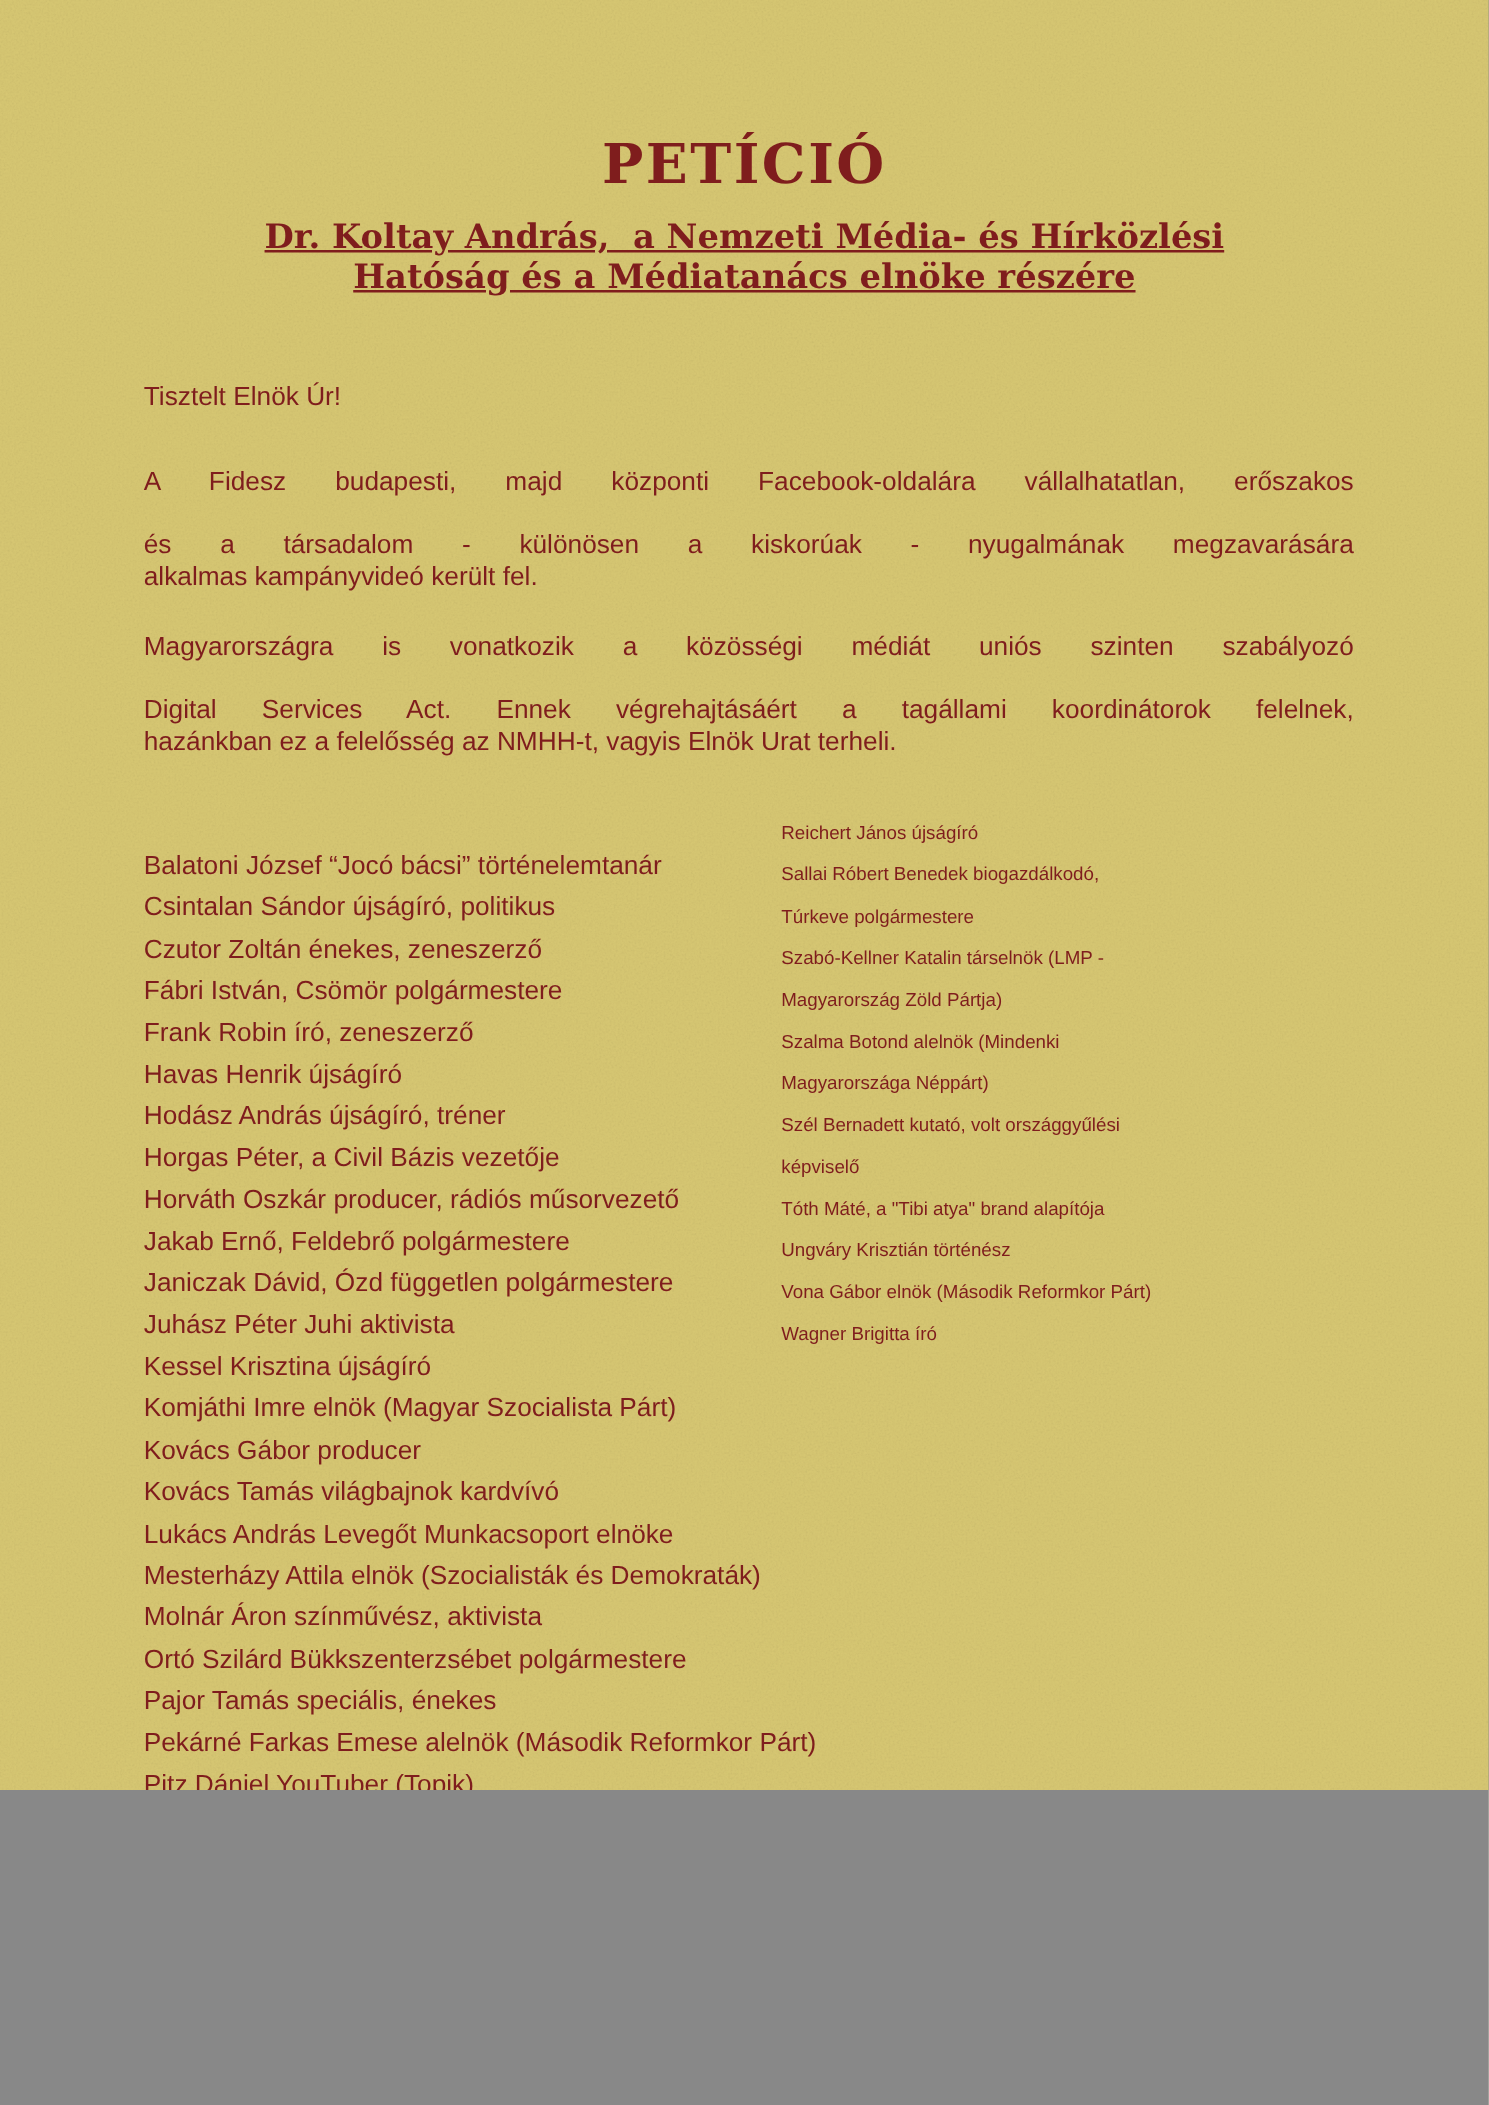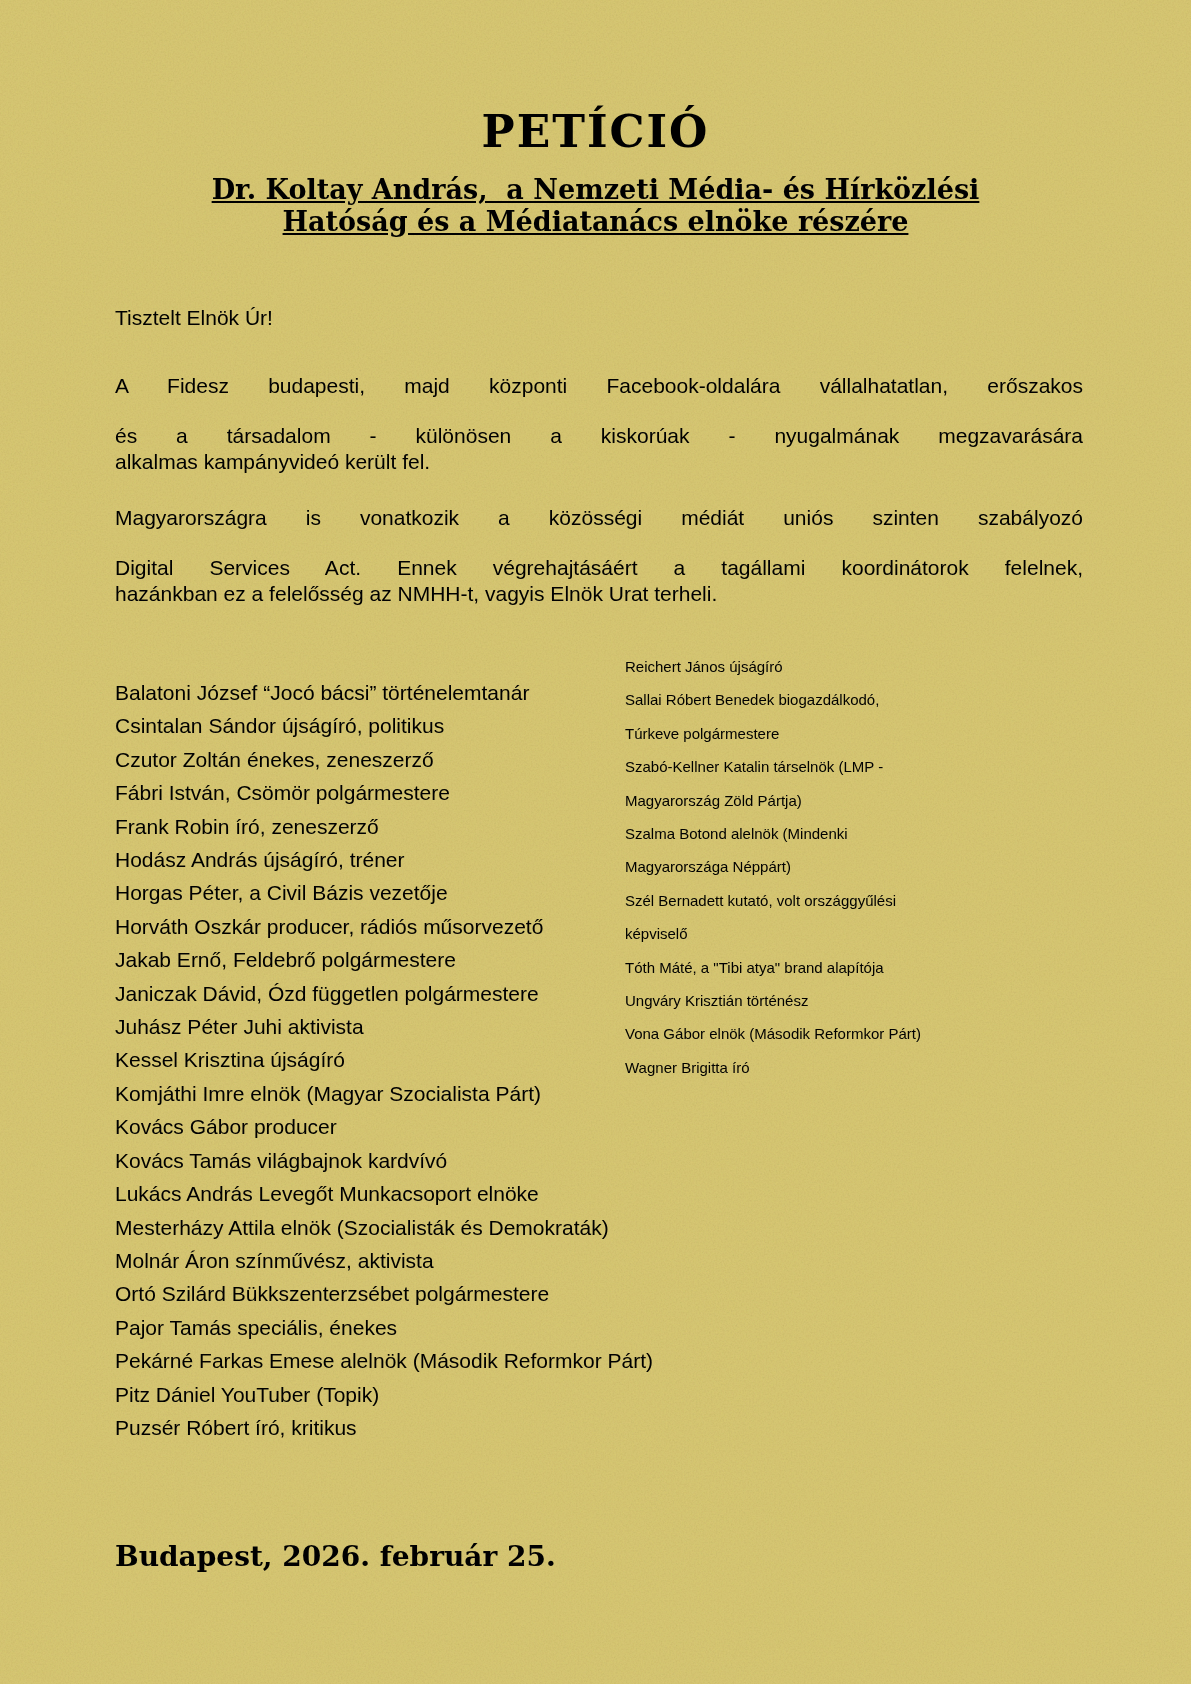--- a/index.html
+++ b/index.html
@@ -1,23 +1,23 @@
 <!DOCTYPE html>
 <html lang="hu"><head>
 <meta charset="utf-8">
 <style>
   html, body { margin: 0; padding: 0; background: #888; }
   .page {
     position: relative;
     width: 1191px;
-    height: 1684px;
+    height: 1432px;
     margin: 0 auto;
     background: #d8c873;
     overflow: hidden;
-    color: #000000;
+    color: #7f1d1d;
     font-family: "Liberation Sans", "DejaVu Sans", sans-serif;
   }
   .noise {
     position: absolute;
     inset: 0;
     mix-blend-mode: multiply;
     opacity: 0.16;
     pointer-events: none;
   }
   .header {
@@ -118,20 +118,21 @@
         </div>
       </div>
   </div>
 
   <div class="names-left">
       <div class="name-line">Balatoni József “Jocó bácsi” történelemtanár</div>
       <div class="name-line">Csintalan Sándor újságíró, politikus</div>
       <div class="name-line">Czutor Zoltán énekes, zeneszerző</div>
       <div class="name-line">Fábri István, Csömör polgármestere</div>
       <div class="name-line">Frank Robin író, zeneszerző</div>
+      <div class="name-line">Havas Henrik újságíró</div>
       <div class="name-line">Hodász András újságíró, tréner</div>
       <div class="name-line">Horgas Péter, a Civil Bázis vezetője</div>
       <div class="name-line">Horváth Oszkár producer, rádiós műsorvezető</div>
       <div class="name-line">Jakab Ernő, Feldebrő polgármestere</div>
       <div class="name-line">Janiczak Dávid, Ózd független polgármestere</div>
       <div class="name-line">Juhász Péter Juhi aktivista</div>
       <div class="name-line">Kessel Krisztina újságíró</div>
       <div class="name-line">Komjáthi Imre elnök (Magyar Szocialista Párt)</div>
       <div class="name-line">Kovács Gábor producer</div>
       <div class="name-line">Kovács Tamás világbajnok kardvívó</div>

